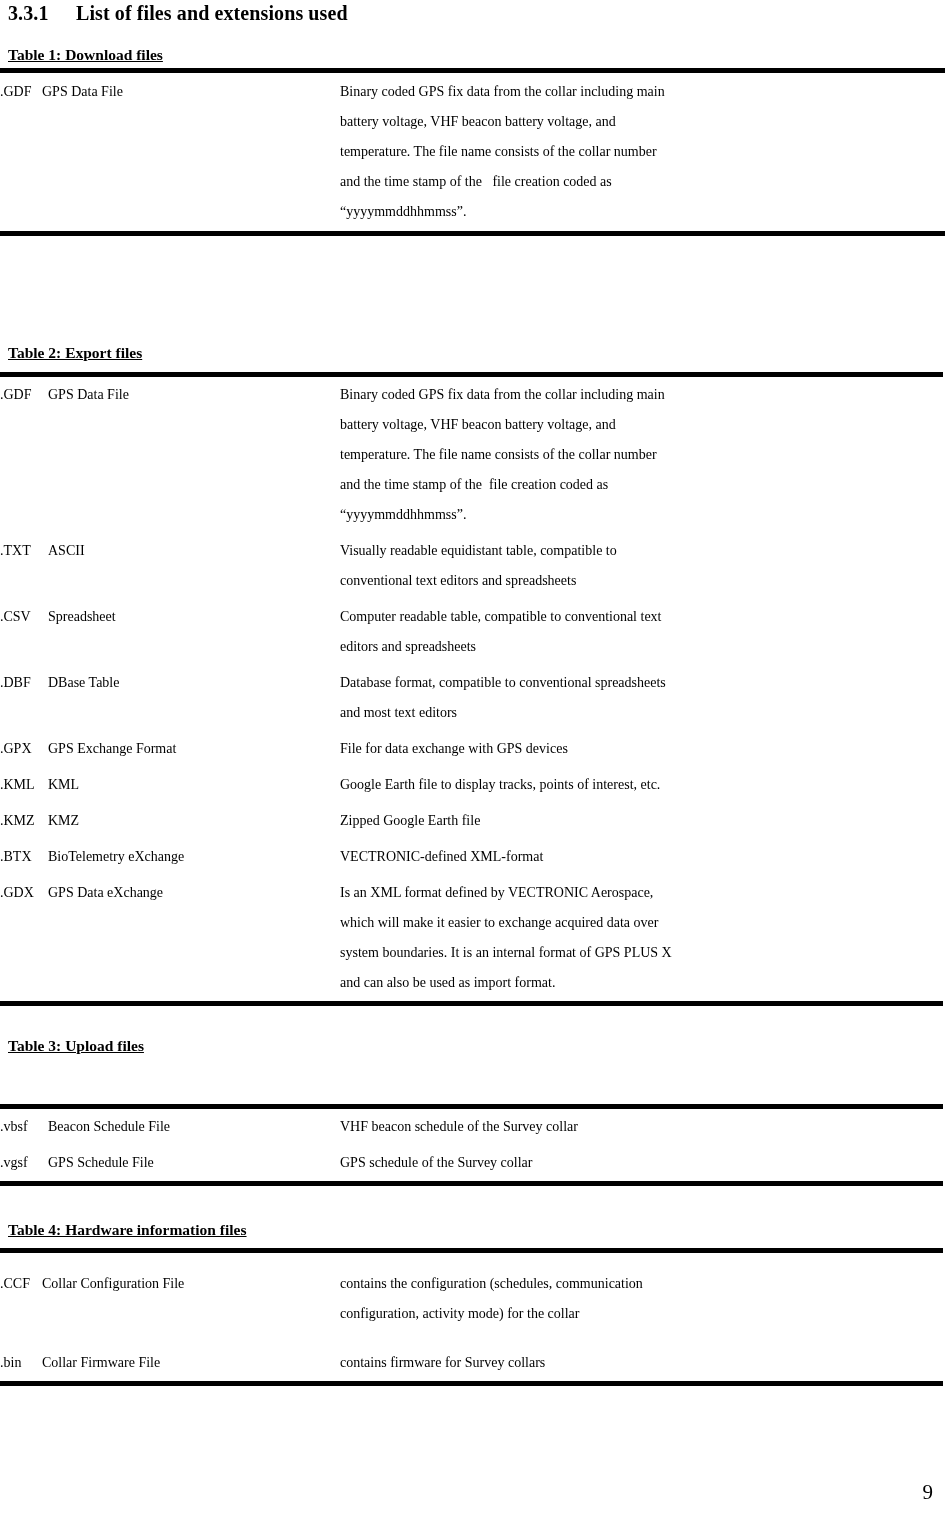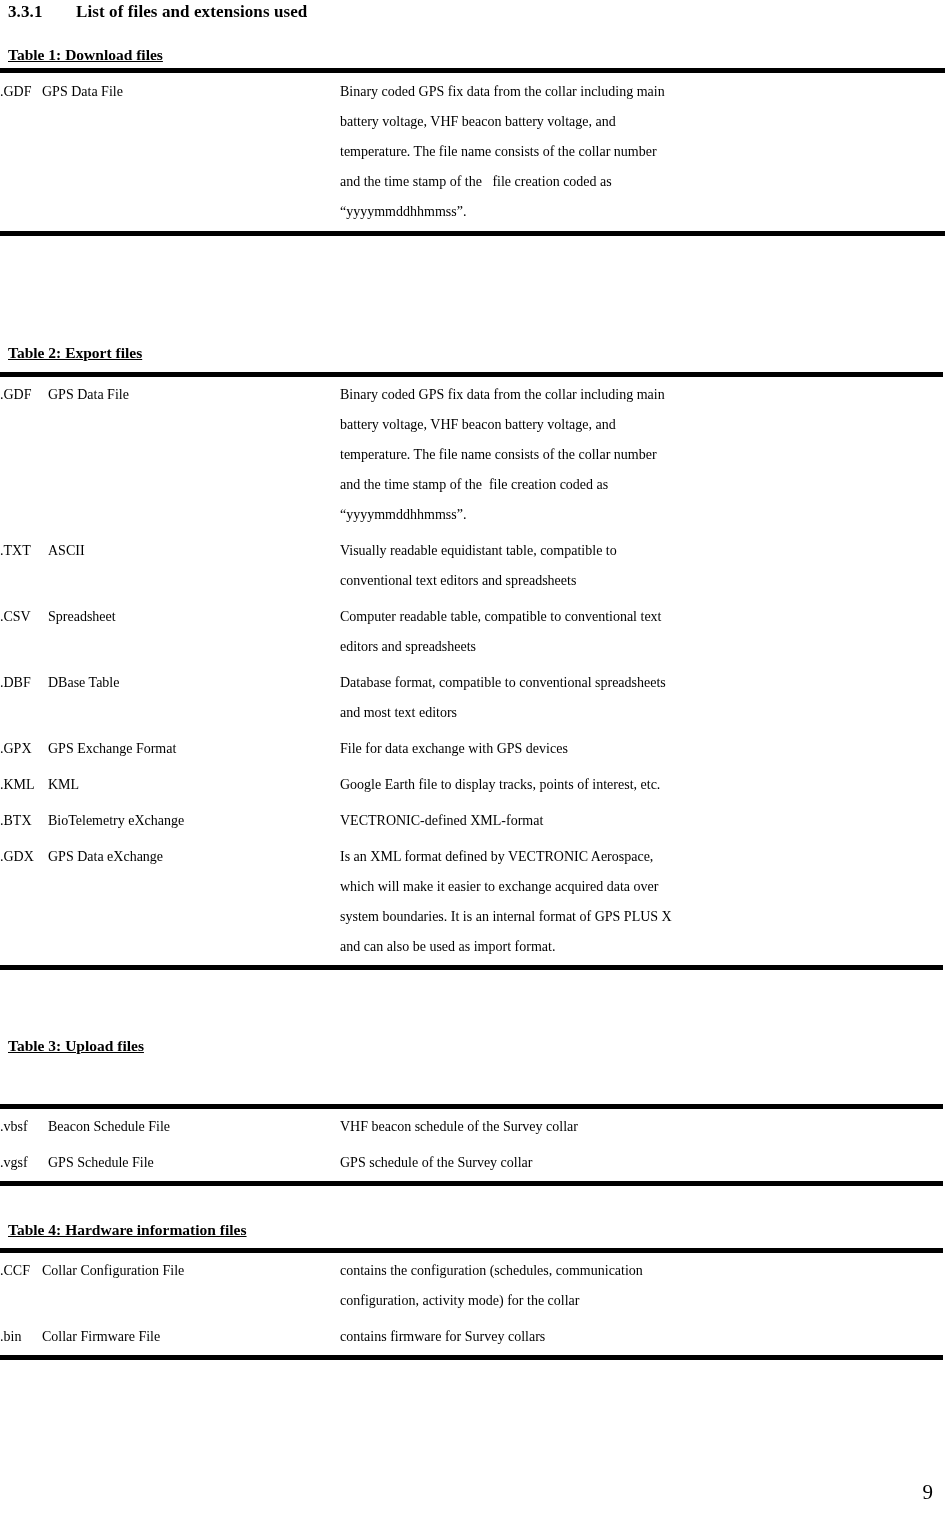--- a/index.html
+++ b/index.html
@@ -21,21 +21,21 @@
     width: 945px;
     height: 1520px;
     box-sizing: border-box;
   }
 
   
   .section-heading {
     position: absolute;
     left: 8px;
     top: 2px;
-    font-size: 17px;
+    font-size: 20px;
     font-weight: bold;
     letter-spacing: 0.1px;
     white-space: nowrap;
   }
   .section-heading .num {
     display: inline-block;
     min-width: 68px;
   }
 
   
@@ -98,21 +98,21 @@
   }
   #table3 td { padding-top: 3px; padding-bottom: 3px; }
   #table3 .col-ext  { width: 48px; }
   #table3 .col-name { width: 292px; }
 
   
   #table4 {
     top: 1248px;
     width: 943px;
   }
-  #table4 td { padding-top: 3px; padding-bottom: 3px; }
+  #table4 td { padding-top: 16px; padding-bottom: 3px; }
   #table4 .col-ext  { width: 42px; }
   #table4 .col-name { width: 298px; }
 
   .caption1 { top: 46px; }
   .caption2 { top: 344px; }
   .caption3 { top: 1037px; }
   .caption4 { top: 1221px; }
 
   
   .page-number {
@@ -199,20 +199,27 @@
           </td>
         </tr>
         <tr>
           <td class="col-ext">.KML</td>
           <td class="col-name">KML</td>
           <td class="col-desc">
             <div>Google Earth file to display tracks, points of interest, etc.</div>
           </td>
         </tr>
         <tr>
+          <td class="col-ext">.KMZ</td>
+          <td class="col-name">KMZ</td>
+          <td class="col-desc">
+            <div>Zipped Google Earth file</div>
+          </td>
+        </tr>
+        <tr>
           <td class="col-ext">.BTX</td>
           <td class="col-name">BioTelemetry eXchange</td>
           <td class="col-desc">
             <div>VECTRONIC-defined XML-format</div>
           </td>
         </tr>
         <tr>
           <td class="col-ext">.GDX</td>
           <td class="col-name">GPS Data eXchange</td>
           <td class="col-desc">

